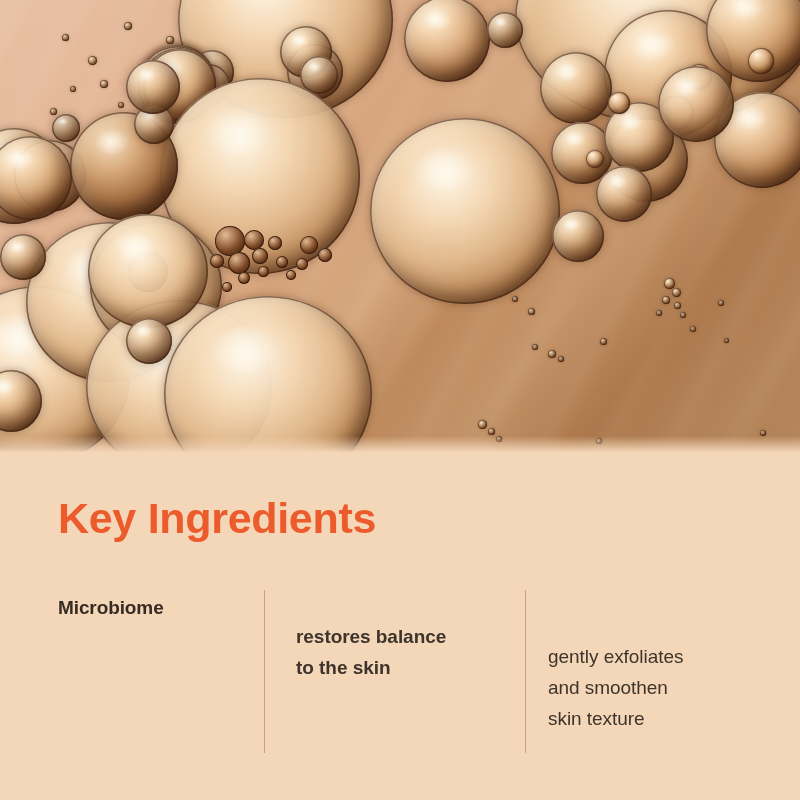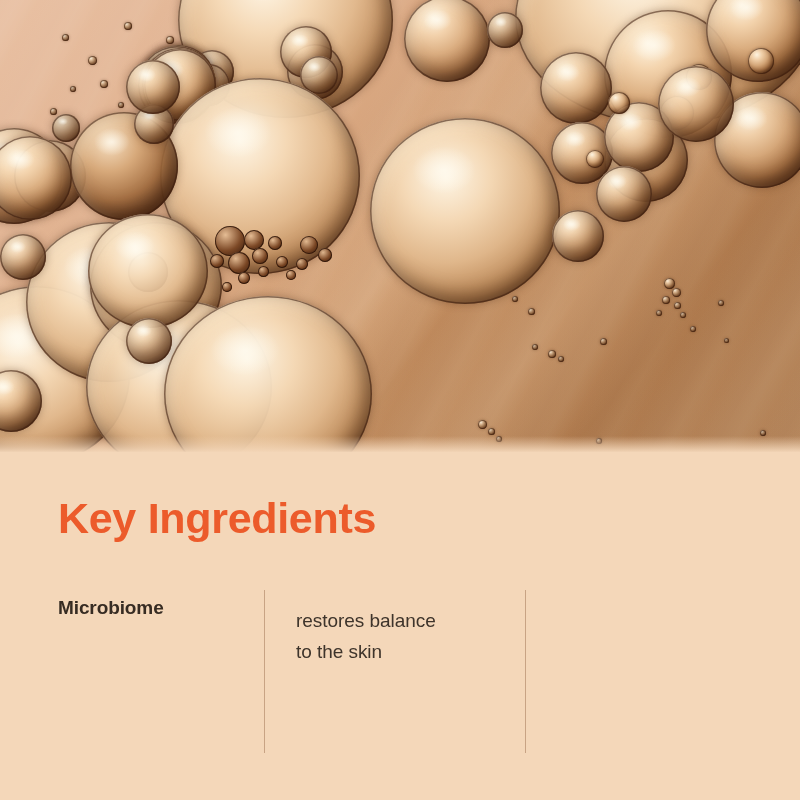--- a/index.html
+++ b/index.html
@@ -157,21 +157,21 @@
   }
   .col-body {
     margin-top:22px;
     font-size:19px;
     font-weight:400;
     color:#3E342B;
     line-height:1.62;
     letter-spacing:-0.05px;
     white-space:pre-line;
   }
-  .col-1 .col-body { margin-top:10px; }
+  .col-1 .col-body { margin-top:26px;font-weight:bold; }
   .col-2 .col-body { margin-top:46px; }
 
   .divider {
     position:absolute;
     top:590px;
     width:1px;
     height:163px;
     background:#C8A384;
   }
   .divider-0 { left:264px; }
@@ -308,16 +308,19 @@
     <div class="col col-0">
       <div class="col-title">Microbiome</div>
     </div>
 
     <div class="col col-1">
       <div class="col-body">restores balance
 to the skin</div>
     </div>
 
     <div class="col col-2">
+      <div class="col-body">gently exfoliates
+and smoothen
+skin texture</div>
     </div>
 
   </div>
 </div>
 
 </body></html>

